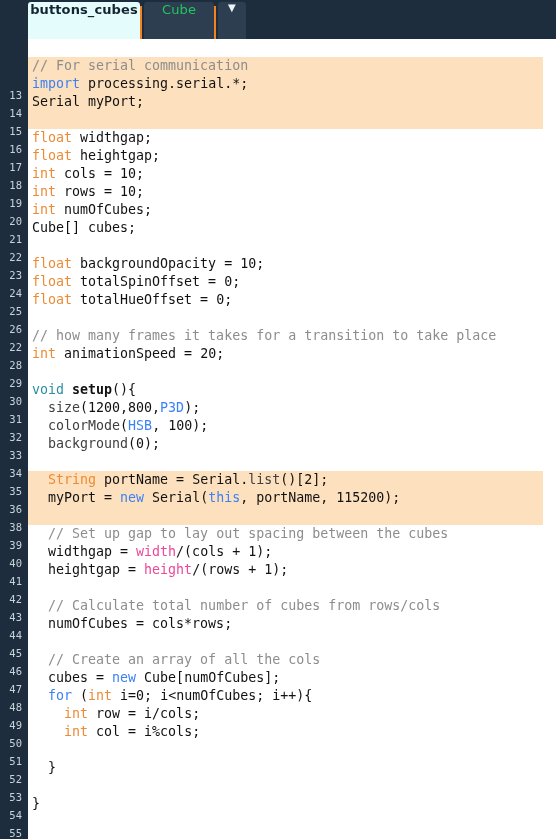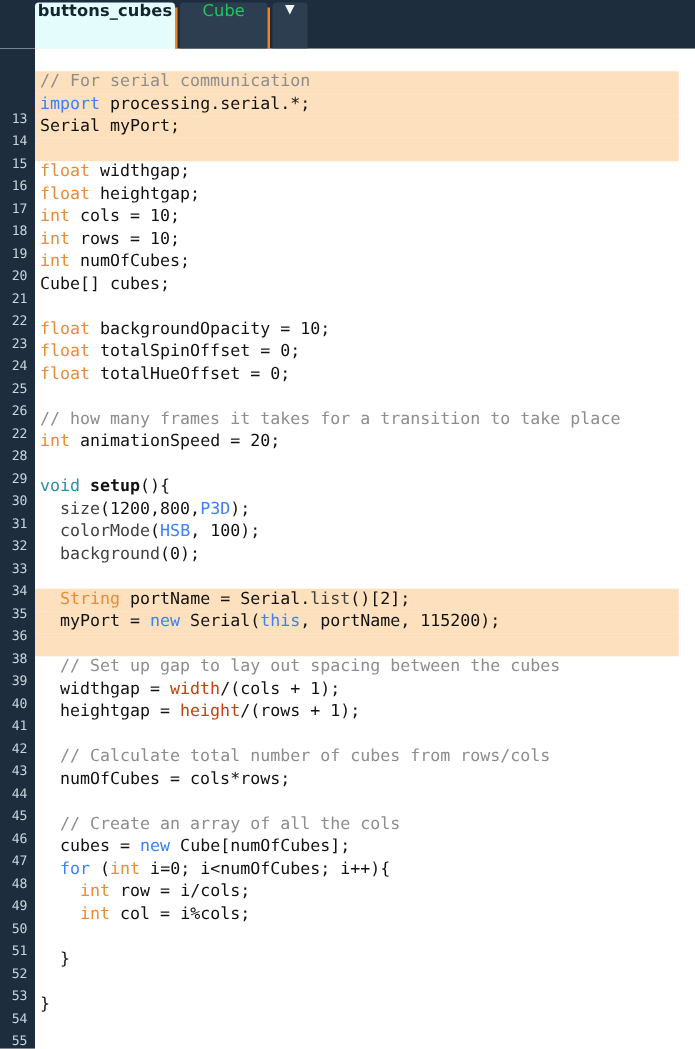--- a/index.html
+++ b/index.html
@@ -131,21 +131,21 @@
     font-family: "DejaVu Sans Mono", monospace;
   }
 
   
   .t-com  { color: #8d8d8d; }
   .t-key  { color: #ec8b36; }   
   .t-key2 { color: #3b82f6; text-align: right; }   
   .t-fn   { color: #404040; }   
   .t-void { color: #2a8fa7; }
   .t-name { color: #111111; font-weight: bold; }
-  .t-var  { color: #c2410c; }
+  .t-var  { color: #ec4899; }
 </style>
 </head>
 <body>
 
 <div id="tabbar">
   <div class="tab active">
     <span>buttons_cubes</span>
   </div>
   <div class="tab-sep" id="sep1"></div>
   <div class="tab inactive">

